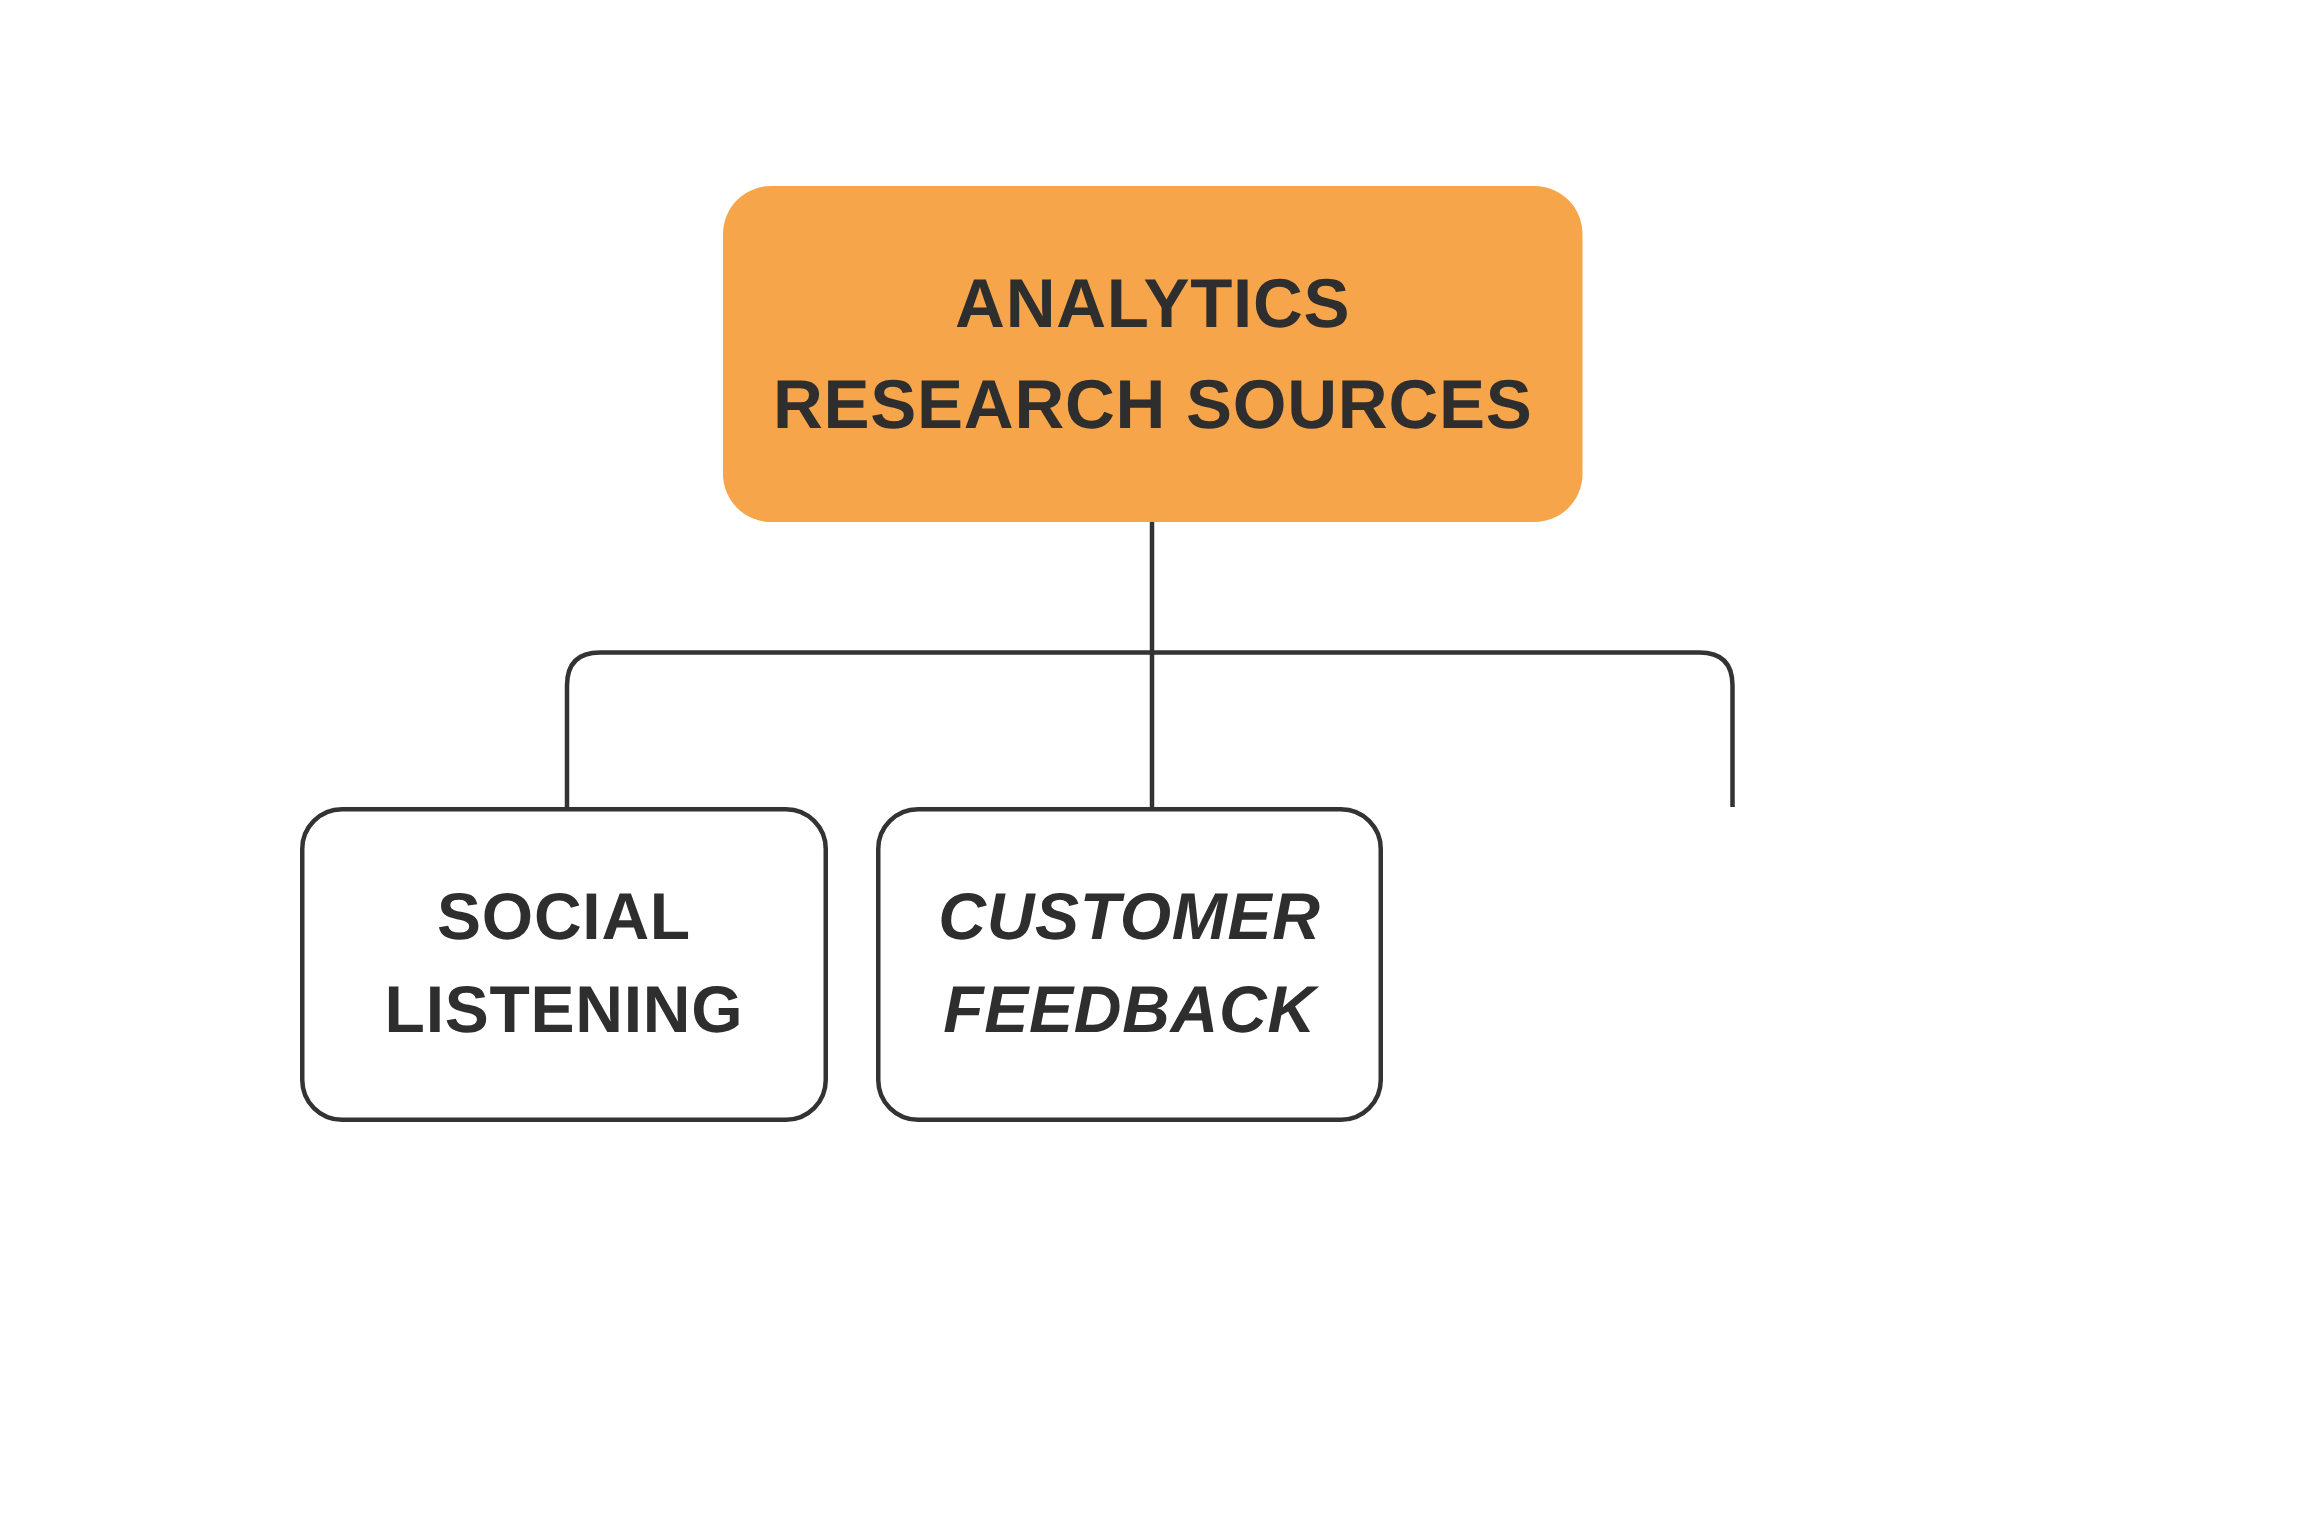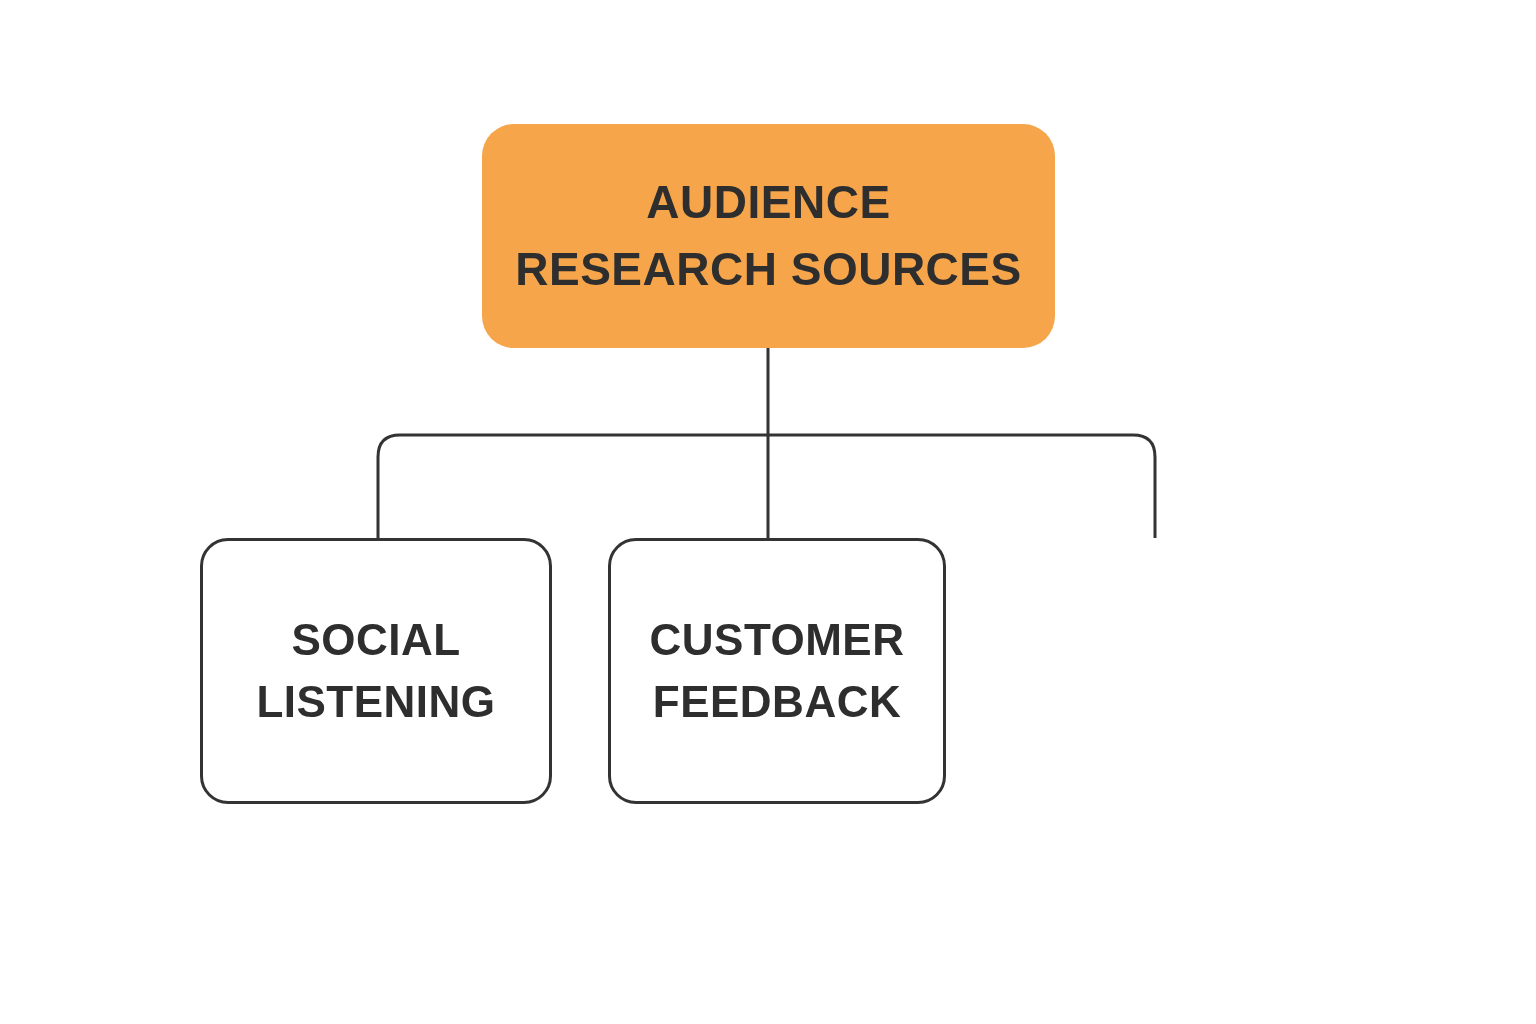--- a/index.html
+++ b/index.html
@@ -40,45 +40,45 @@
     top: 124px;
     width: 573px;
     height: 224px;
     background: #f6a54b;
     border-radius: 32px;
     font-size: 46px;
     line-height: 1.45;
   }
   .node-child {
     top: 538px;
-    height: 266px;
+    height: 210px;
     background: #ffffff;
     border: 3px solid #333333;
     border-radius: 28px;
     font-size: 44px;
     line-height: 1.4;
   }
   .node-child-1 { left: 200px; width: 352px; }
-  .node-child-2 { left: 608px; width: 338px; }
+  .node-child-2 { left: 584px; width: 338px; font-style: italic; }
   .node-child-3 { left: 985px; width: 353px; }
 </style>
 </head>
 <body>
 
 <div class="canvas">
 
   <svg class="connectors" viewBox="0 0 1536 1024" xmlns="http://www.w3.org/2000/svg">
 
     <path d="M 768 348 L 768 538" fill="none" stroke="#333333" stroke-width="3"></path>
 
     <path d="M 378 538 L 378 457 Q 378 435 400 435 L 1133 435 Q 1155 435 1155 457 L 1155 538" fill="none" stroke="#333333" stroke-width="3"></path>
   </svg>
 
   <div class="node node-root">
-    <span>AUDIENCE
+    <span>ANALYTICS
 RESEARCH SOURCES</span>
   </div>
 
   <div class="node node-child node-child-1">
     <span>SOCIAL
 LISTENING</span>
   </div>
 
   <div class="node node-child node-child-2">
     <span>CUSTOMER

